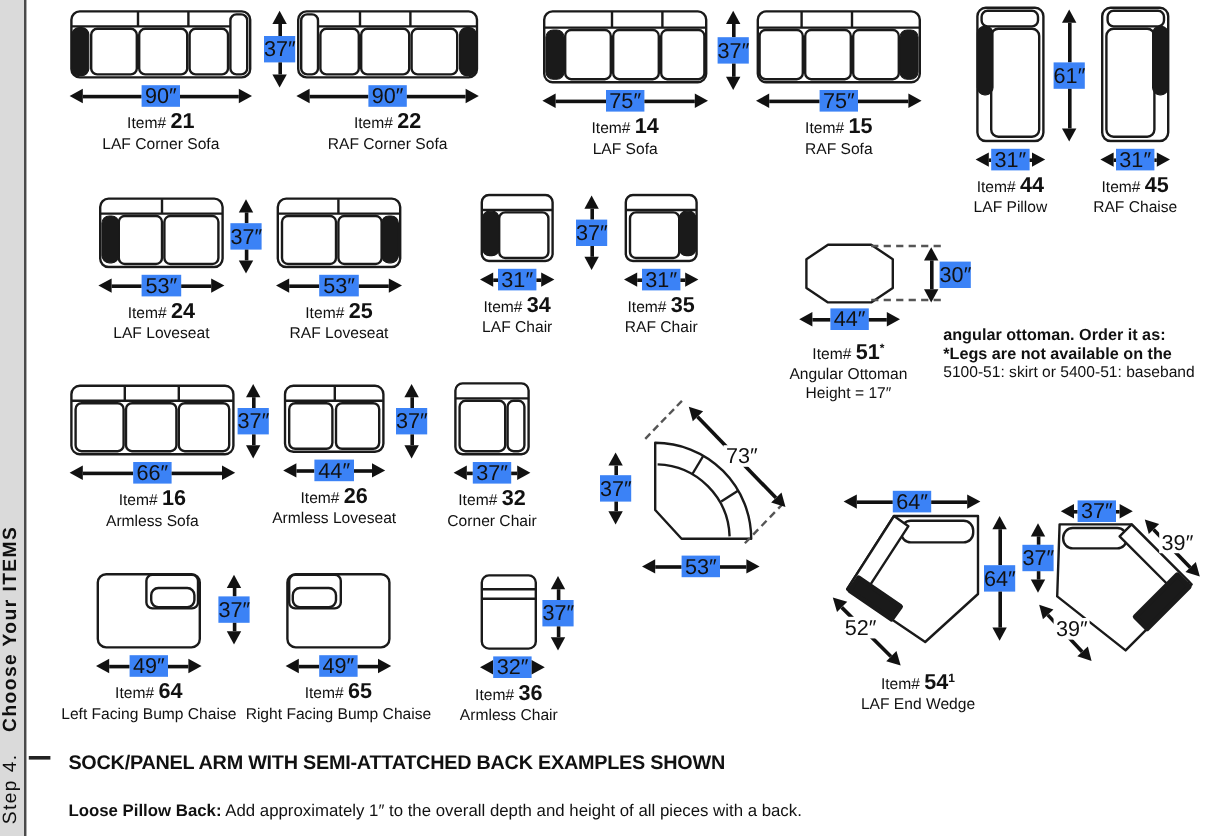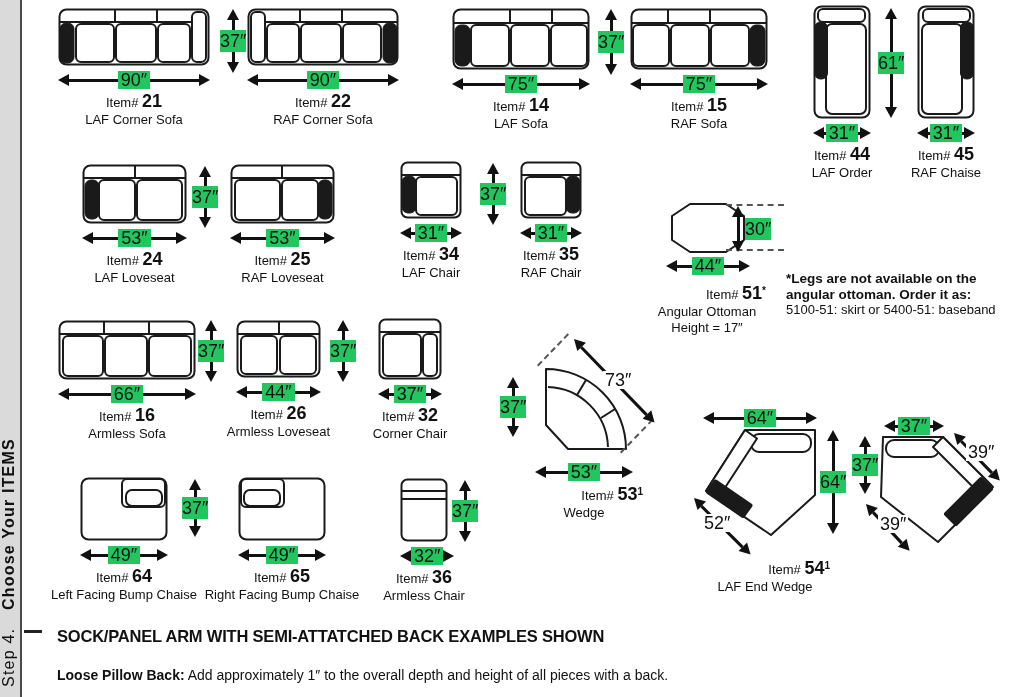--- a/index.html
+++ b/index.html
@@ -16,36 +16,36 @@
   svg .ln{stroke:#1a1a1a;stroke-width:2;fill:#fff;}
   svg .lnf{stroke:#1a1a1a;stroke-width:2;fill:none;}
   svg .blk{fill:#1a1a1a;stroke:#1a1a1a;}
   
   .harrow{display:flex;align-items:center;width:100%;height:18px;margin-top:5px;}
   .harrow i{display:block;}
   .hl{width:0;height:0;border-top:6px solid transparent;border-bottom:6px solid transparent;border-right:11px solid #111;}
   .hr{width:0;height:0;border-top:6px solid transparent;border-bottom:6px solid transparent;border-left:11px solid #111;}
   .harrow .sg{flex:1;height:3px;background:#111;}
   .harrow .lbl{padding:0 3px;}
-  .lbl{font-size:18px;color:#111;white-space:nowrap;background:#22c55e;line-height:1;}
+  .lbl{font-size:18px;color:#111;white-space:nowrap;background:#3b82f6;line-height:1;}
   
   .varrow{position:absolute;display:flex;flex-direction:column;align-items:center;}
   .varrow i{display:block;}
   .vt{width:0;height:0;border-left:6px solid transparent;border-right:6px solid transparent;border-bottom:11px solid #111;}
   .vb{width:0;height:0;border-left:6px solid transparent;border-right:6px solid transparent;border-top:11px solid #111;}
   .varrow .sg{width:3px;flex:1;background:#111;}
   .varrow .lbl{padding:2px 0;}
   .varrow.lr .lbl{position:absolute;left:13px;top:50%;transform:translateY(-50%);}
   
   .darrow{position:absolute;display:flex;align-items:center;height:12px;transform-origin:0 50%;}
   .darrow .sg{flex:1;height:3px;background:#111;}
   .dash{position:absolute;height:0;border-top:2px dashed #555;transform-origin:0 0;}
   .dlabel{position:absolute;font-size:18px;background:#fff;padding:0 2px;line-height:1;}
   
-  .il{margin-top:2px;font-size:13px;white-space:nowrap;line-height:1.15;text-align:right;}
+  .il{margin-top:2px;font-size:13px;white-space:nowrap;line-height:1.15;}
   .il b{font-size:18px;}
   .il sup{font-size:10px;font-weight:bold;}
   .inm{font-size:13px;white-space:nowrap;line-height:1.25;}
   .lblblock{position:absolute;text-align:center;}
   
   .note{position:absolute;font-size:13px;line-height:15.5px;}
   .note .nb{font-weight:bold;font-size:13.5px;}
   .f-title{position:absolute;font-weight:bold;font-size:16.5px;letter-spacing:-0.2px;}
   .f-line{position:absolute;font-size:14px;}
   .f-line b{font-size:14px;}
@@ -243,21 +243,21 @@
         <use href="#chaise"></use>
       </svg>
     <div class="harrow">
         <i class="hl"></i>
         <i class="sg"></i>
         <span class="lbl">31″</span>
         <i class="sg"></i>
         <i class="hr"></i>
       </div>
     <div class="il"><span>Item#</span> <b>44</b></div>
-    <div class="inm">LAF Order</div>
+    <div class="inm">LAF Pillow</div>
   </div>
 
   <div class="varrow" style="left:878px;top:8px;height:110px">
       <i class="vt"></i>
       <i class="sg"></i>
       <span class="lbl">61″</span>
       <i class="sg"></i>
       <i class="vb"></i>
     </div>
 
@@ -350,42 +350,42 @@
       </div>
     <div class="il"><span>Item#</span> <b>35</b></div>
     <div class="inm">RAF Chair</div>
   </div>
 
   <svg style="position:absolute;left:668px;top:202px" width="80" height="52" viewBox="0 0 80 52">
       <use href="#octagon"></use>
     </svg>
   <div class="dash" style="left:726px;top:204px;width:58px"></div>
   <div class="dash" style="left:726px;top:249px;width:58px"></div>
-  <div class="varrow lr" style="left:732px;top:206px;height:46px">
+  <div class="varrow lr" style="left:770px;top:206px;height:46px">
       <i class="vt"></i>
       <i class="sg"></i>
       <i class="vb"></i>
       <span class="lbl">30″</span>
     </div>
   <div class="harrow" style="position:absolute;left:666px;top:252px;width:84px">
       <i class="hl"></i>
       <i class="sg"></i>
       <span class="lbl">44″</span>
       <i class="sg"></i>
       <i class="hr"></i>
     </div>
   <div class="lblblock" style="left:648px;top:281px;width:118px">
     <div class="il"><span>Item#</span> <b>51</b><sup>*</sup></div>
     <div class="inm">Angular Ottoman</div>
     <div class="inm">Height = 17″</div>
   </div>
 
   <div class="note" style="left:786px;top:271px;width:228px">
+    <div class="nb">angular ottoman. Order it as:</div>
     <div class="nb">*Legs are not available on the</div>
-    <div class="nb">angular ottoman. Order it as:</div>
     <div>5100-51: skirt or 5400-51: baseband</div>
   </div>
 
   <div class="fig" style="left:58px;top:320px;width:138px">
     <svg width="138" height="60" viewBox="0 0 138 60">
         <use href="#armless-sofa"></use>
       </svg>
     <div class="harrow">
         <i class="hl"></i>
         <i class="sg"></i>
@@ -461,24 +461,20 @@
       <i class="sg"></i>
       <i class="vb"></i>
     </div>
   <div class="harrow" style="position:absolute;left:535px;top:458px;width:98px">
       <i class="hl"></i>
       <i class="sg"></i>
       <span class="lbl">53″</span>
       <i class="sg"></i>
       <i class="hr"></i>
     </div>
-  <div class="lblblock" style="left:525px;top:482px;width:118px">
-    <div class="il"><span>Item#</span> <b>53</b><sup>1</sup></div>
-    <div class="inm">Wedge</div>
-  </div>
 
   <div class="fig" style="left:80px;top:477px;width:88px">
     <svg width="88" height="64" viewBox="0 0 88 64">
         <use href="#bump"></use>
       </svg>
     <div class="harrow">
         <i class="hl"></i>
         <i class="sg"></i>
         <span class="lbl">49″</span>
         <i class="sg"></i>

